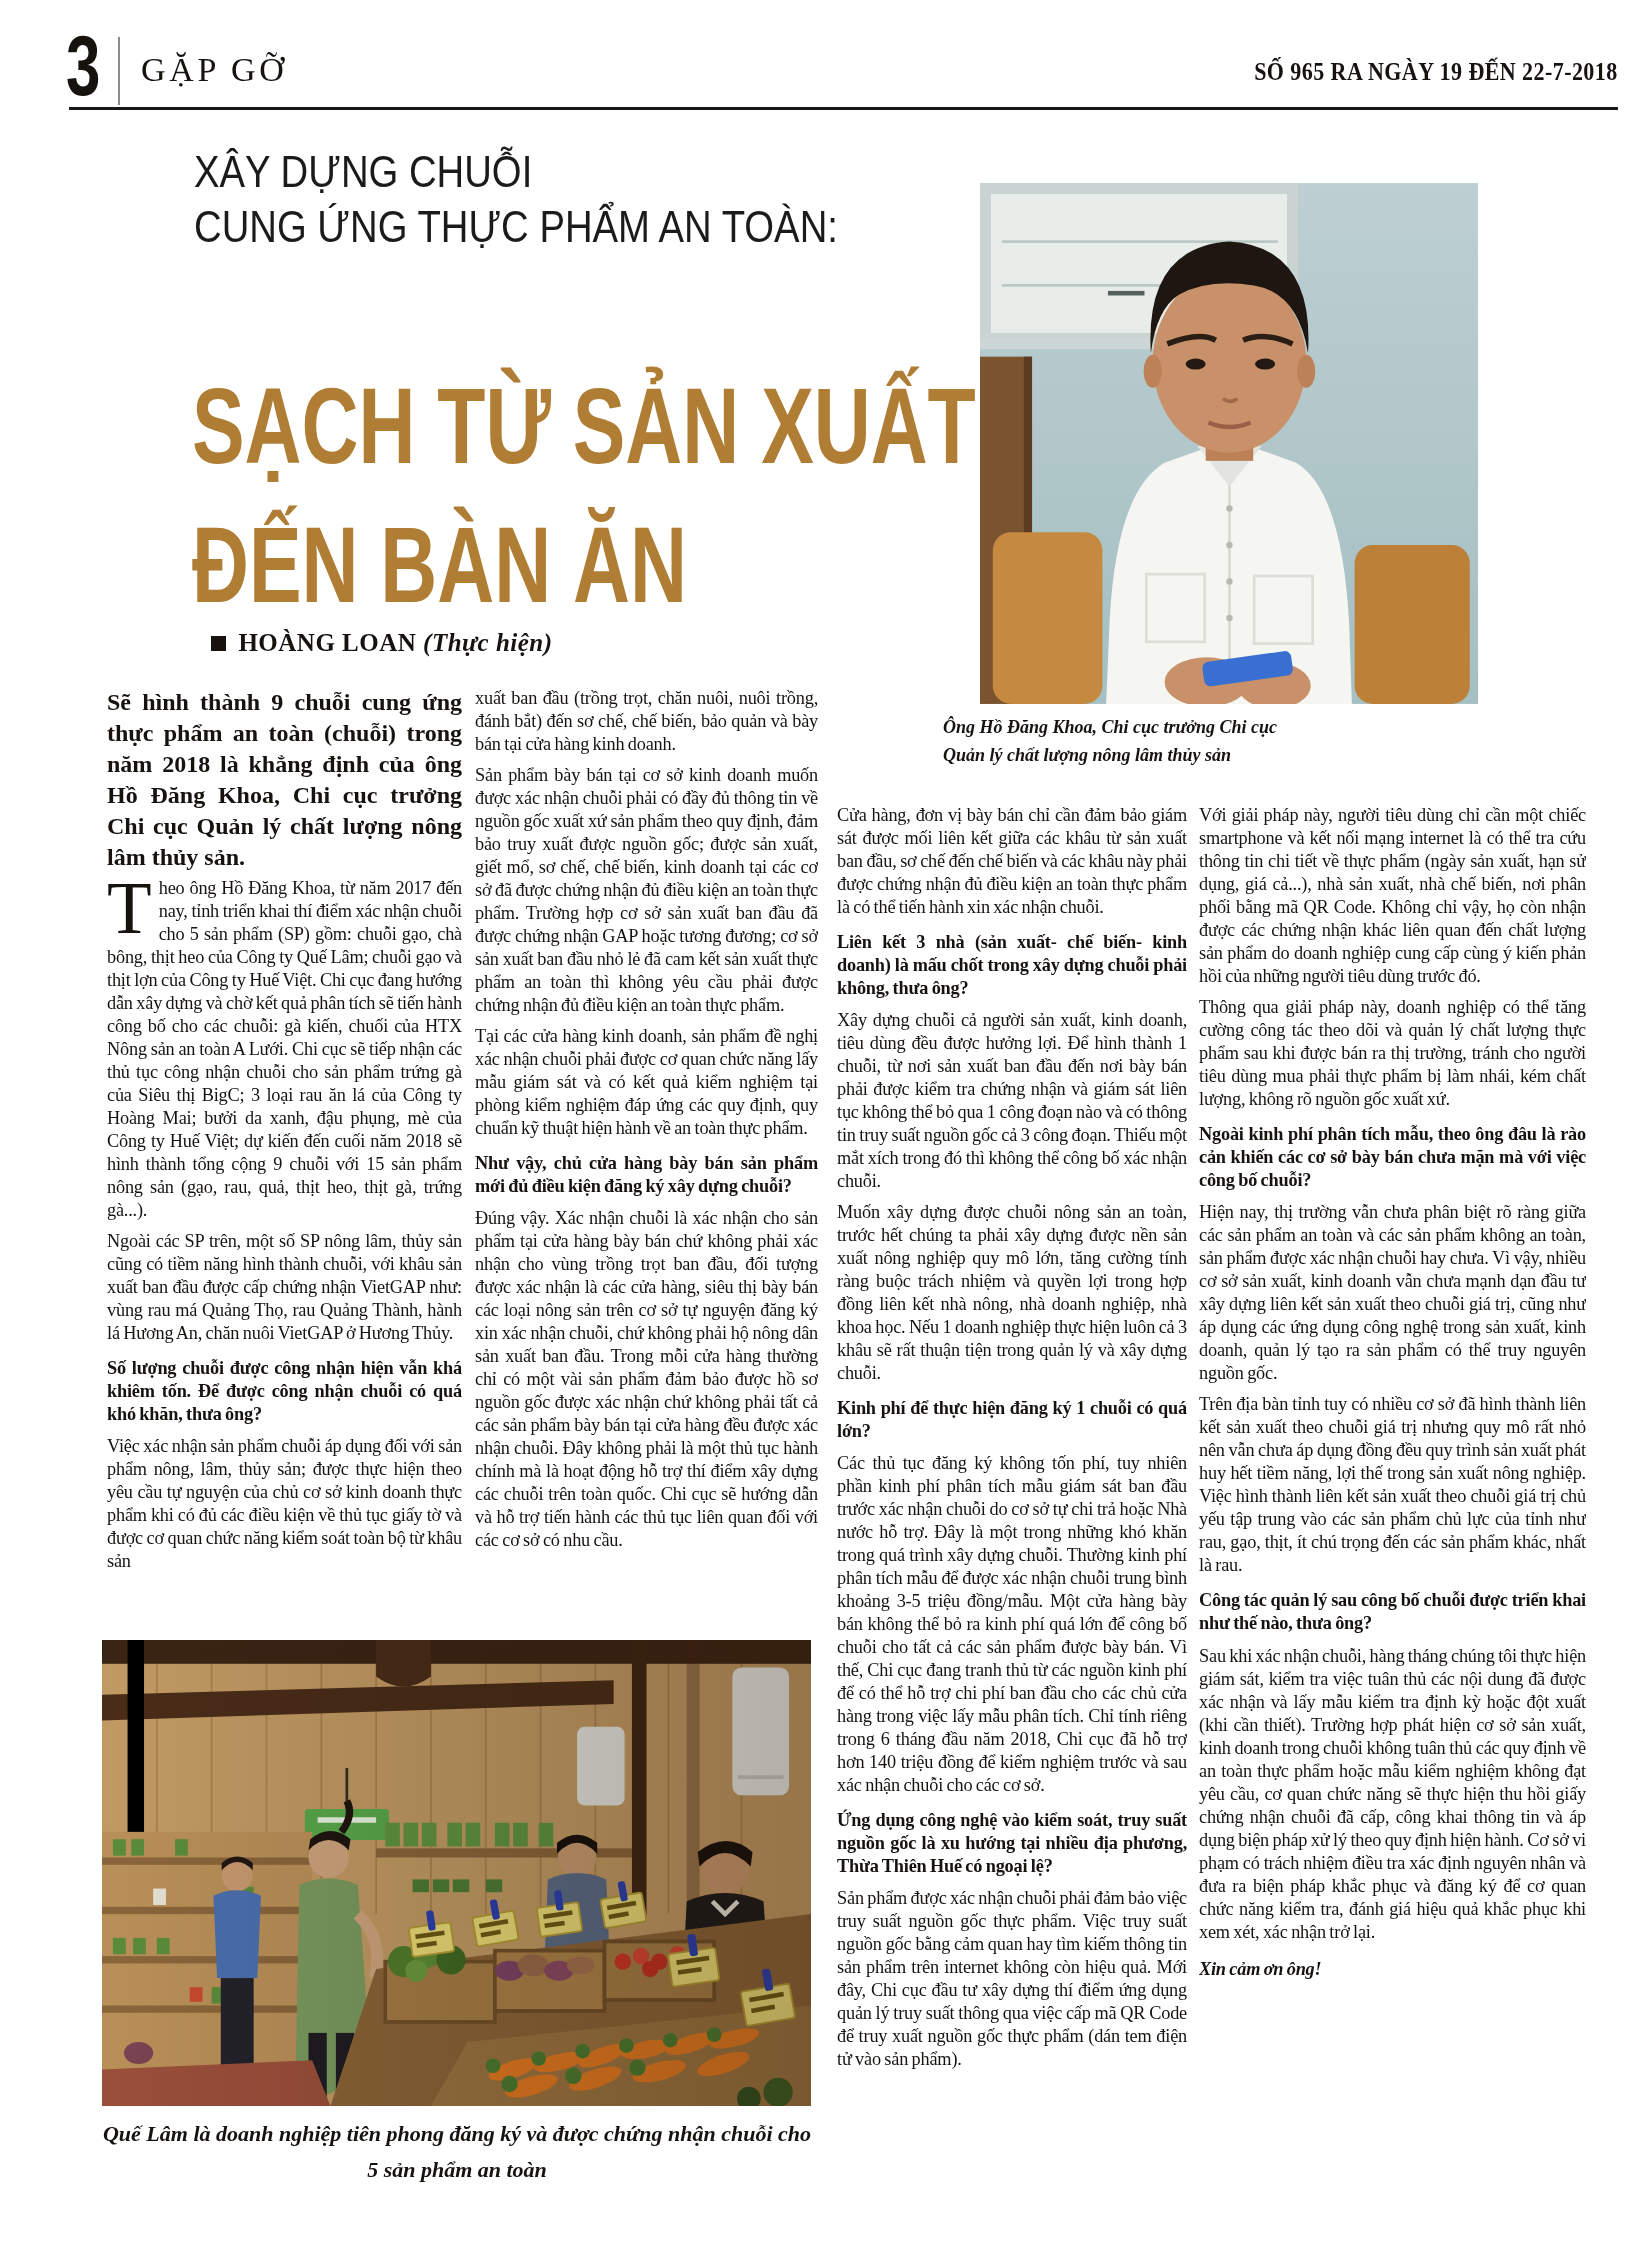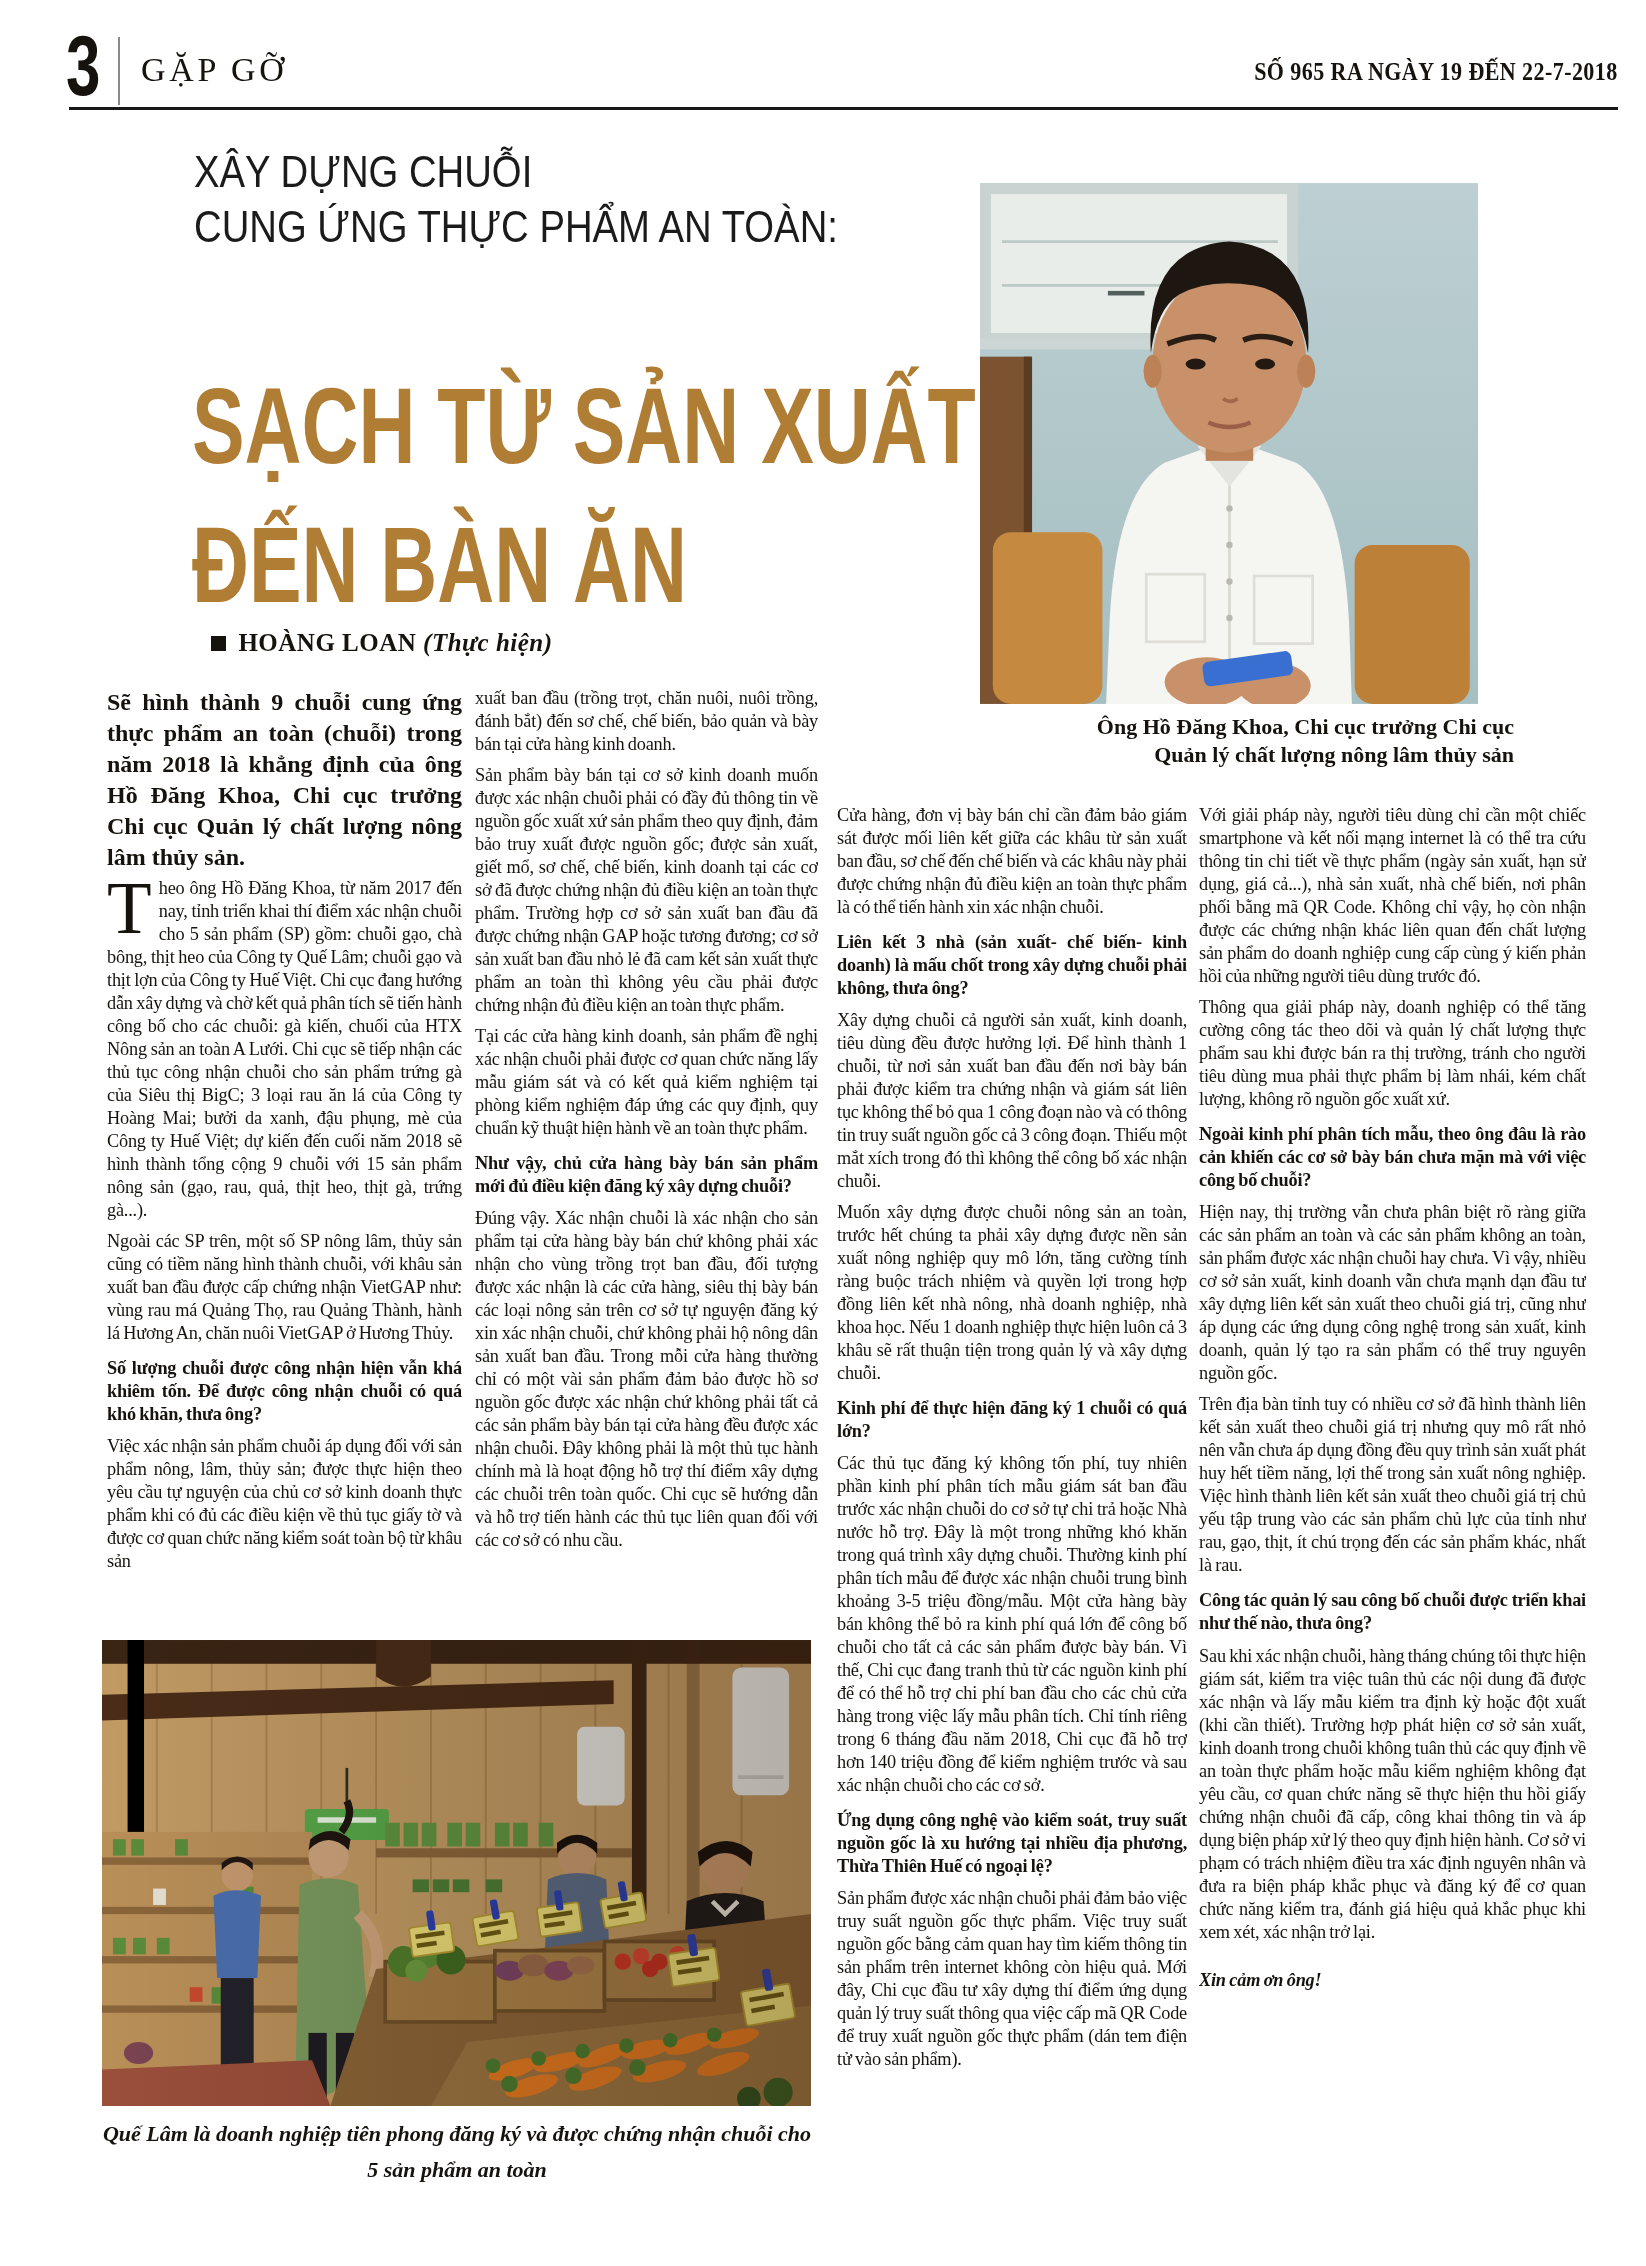--- a/index.html
+++ b/index.html
@@ -20,39 +20,39 @@
           font-size:44px;line-height:55px;color:#1b1b1b;transform:scaleX(.87);transform-origin:left top;}
   .headline{position:absolute;left:192px;top:356px;font-family:"Liberation Sans",sans-serif;
             font-weight:bold;font-size:108px;line-height:139px;transform:scaleX(.73);transform-origin:left top;
             letter-spacing:0;}
   .byline{position:absolute;left:211px;top:629px;font-size:25px;font-weight:bold;letter-spacing:0.5px;}
   .byline .sq{display:inline-block;width:14.6px;height:14.6px;background:#16130f;margin-right:12.8px;}
   .byline .role{font-style:italic;}
 
   
   .portrait{position:absolute;left:980px;top:183px;width:498px;height:521px;}
-  .portrait-caption{position:absolute;left:943px;top:713px;width:571px;text-align:right;
-                    font-weight:bold;font-size:22px;line-height:28px;}
+  .portrait-caption{position:absolute;left:943px;top:713px;width:571px;text-align:left;
+                    font-weight:bold;font-style:italic;font-size:18px;line-height:28px;}
   .market{position:absolute;left:102px;top:1640px;width:709px;height:466px;}
   .market-caption{position:absolute;left:95px;top:2116px;width:724px;text-align:center;
                   font-weight:bold;font-style:italic;font-size:22px;line-height:36px;}
   .market-caption .credit{display:block;text-align:right;}
 
   
   .col{position:absolute;text-align:justify;font-size:18.3px;line-height:23px;
        letter-spacing:-0.2px;word-spacing:-0.9px;overflow:hidden;}
   .col1{left:107px;top:687px;width:355px;height:952px;}
   .col2{left:475px;top:687px;width:343px;height:952px;}
   .col3{left:837px;top:804px;width:350px;height:1396px;}
   .col4{left:1199px;top:804px;width:387px;height:1422px;}
   .col p{margin:0 0 8.2px 0;}
   .col p.lead{font-size:24px;line-height:31px;font-weight:bold;letter-spacing:0;word-spacing:0;
               margin-bottom:4px;}
   .col p.question{font-weight:bold;margin:12px 0 9.1px 0;}
-  .col p.closing{font-weight:bold;font-style:italic;margin-top:25px;}
+  .col p.closing{font-weight:bold;font-style:italic;margin-top:14px;}
   .dropcap{float:left;font-size:73px;line-height:58px;padding:2.7px 7.3px 0 0;}
 </style>
 </head>
 <body>
 
 <div class="page">
 
   <div class="m-number">3</div>
   <div class="m-divider"></div>
   <div class="m-section">GẶP GỠ</div>

